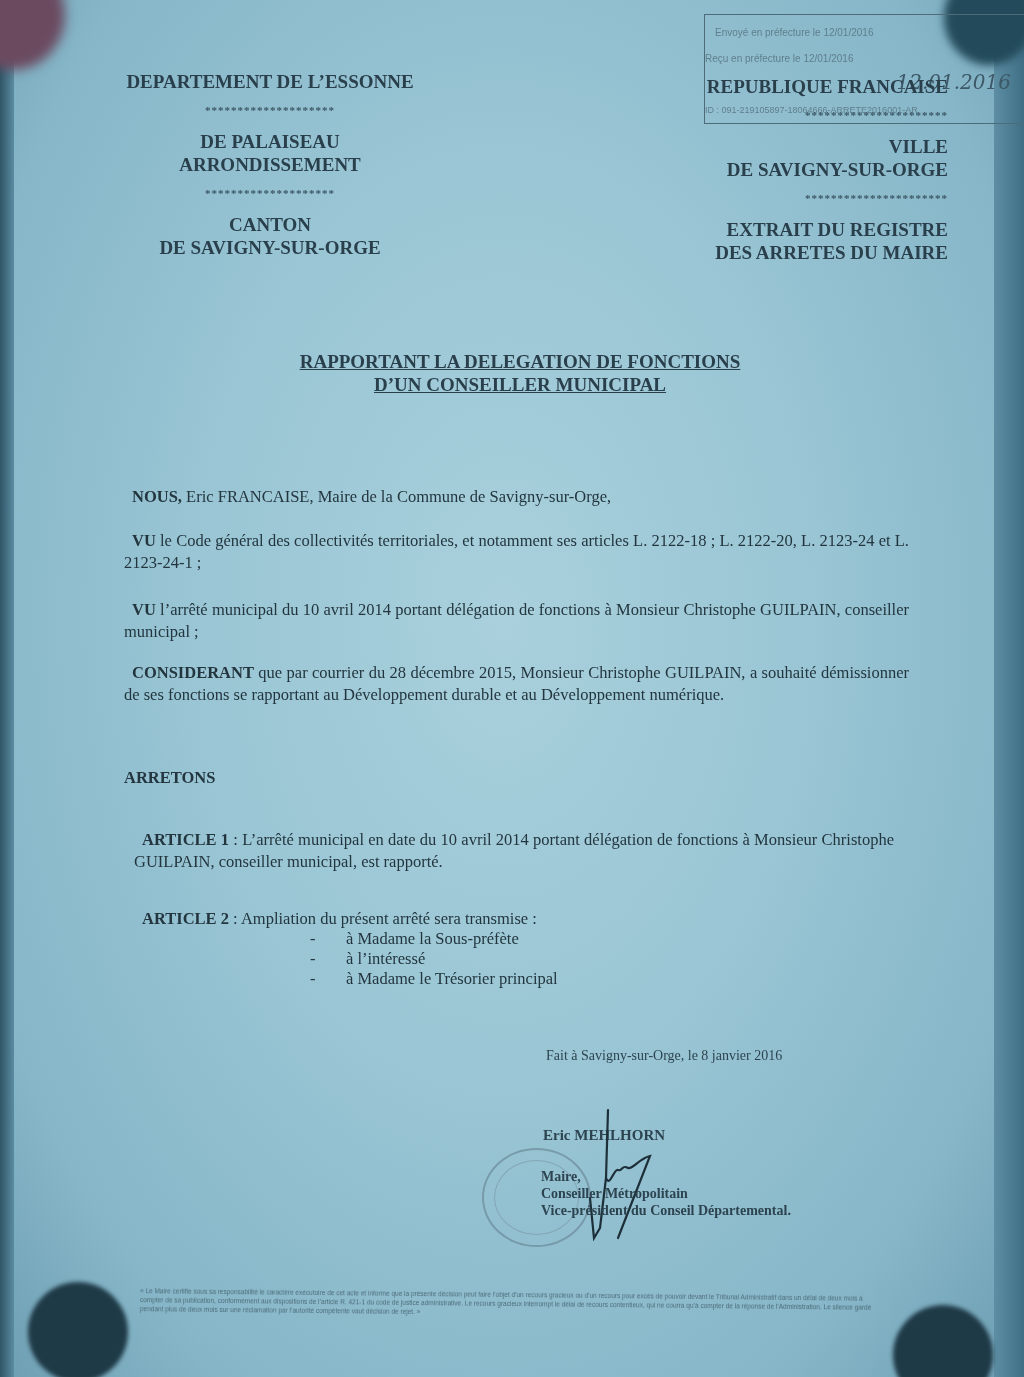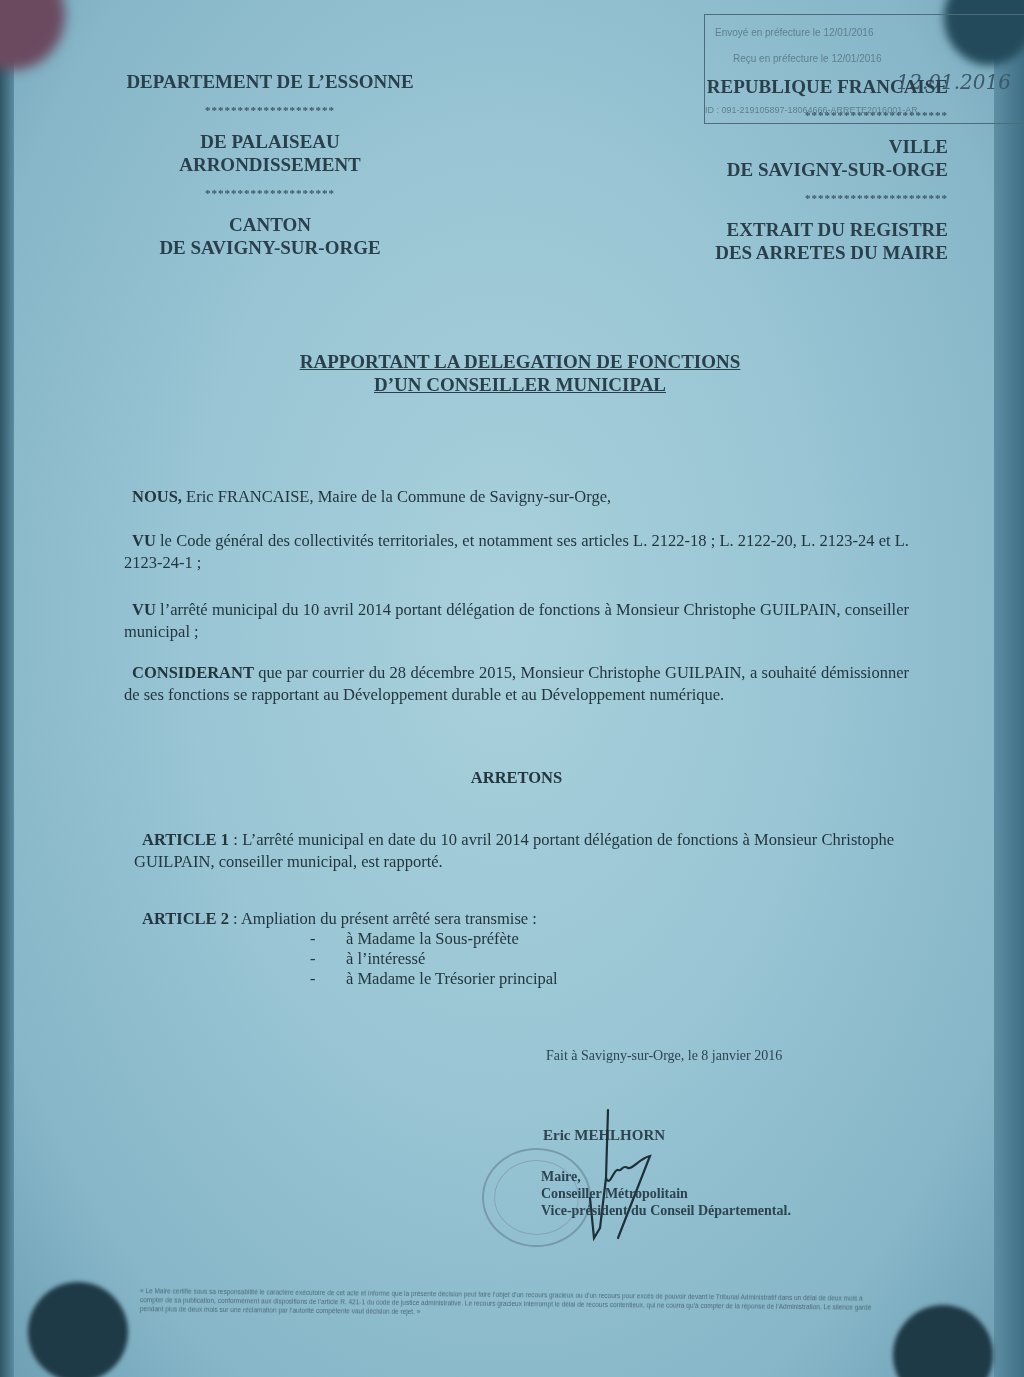--- a/index.html
+++ b/index.html
@@ -25,34 +25,34 @@
   .hdr .stars { font-size:11px; letter-spacing:1px; margin:6px 0 8px; color:#3b5563; }
   .hdr-left { left:115px; top:70px; width:310px; }
   .hdr-right { left:678px; top:75px; width:270px;text-align:right; }
 
   .stamp {
     position:absolute; left:704px; top:14px; width:320px; height:108px;
     border:1.5px solid #4d6b78; border-right:none;
     font-family:"Liberation Sans", sans-serif; font-size:10px; color:#5f7f8c;
   }
   .stamp .l1 { position:absolute; left:10px; top:12px; }
-  .stamp .l2 { position:absolute; left:28px; top:38px; }
+  .stamp .l2 { position:absolute; left:0; top:38px; }
   .stamp .l3 { position:absolute; left:0px; top:90px; font-size:9px; }
   .stamp .hand { position:absolute; right:14px; top:55px; font-family:"DejaVu Serif", serif; font-style:italic; font-size:20px; color:#3d5866; }
 
   .title { position:absolute; left:200px; top:350px; width:640px; text-align:center; font-weight:bold; font-size:19px; line-height:23px; color:#2a3f4c; }
   .title span { text-decoration:underline; display:block; }
 
   .body { position:absolute; left:124px; width:785px; font-size:16.5px; line-height:22px; text-align:justify; color:#23363f; font-family:"Liberation Serif", serif; }
   .body b { font-weight:bold;margin-left:8px; }
   .p-nous { top:486px; }
   .p-vu1 { top:530px; }
   .p-vu2 { top:599px; }
   .p-cons { top:662px; }
-  .arretons { position:absolute; left:124px; top:768px; width:785px; text-align:center; font-weight:bold; font-size:16.5px; color:#23363f; }
+  .arretons { position:absolute; left:124px; top:768px; width:785px; font-weight:bold; font-size:16.5px; color:#23363f; }
   .p-art1 { left:134px; width:760px; top:829px; }
   .p-art2 { left:134px; width:600px; top:908px; }
   .recips { position:absolute; left:310px; top:929px; font-size:16.5px; line-height:20px; color:#23363f; }
   .recips .r { display:flex; }
   .recips .dash { width:36px; }
 
   .fait { position:absolute; left:546px; top:1048px; font-size:14px; color:#2d4450; }
   .sig-name { position:absolute; left:543px; top:1127px; font-size:15px; font-weight:bold; color:#2d4450; }
   .sig-titles { position:absolute; left:541px; top:1168px; font-size:14px; line-height:17px; font-weight:bold; color:#2d4450; }
   .seal { position:absolute; left:482px; top:1148px; width:105px; height:95px; border:2px solid #6b8b99; border-radius:50%; opacity:.7; }

